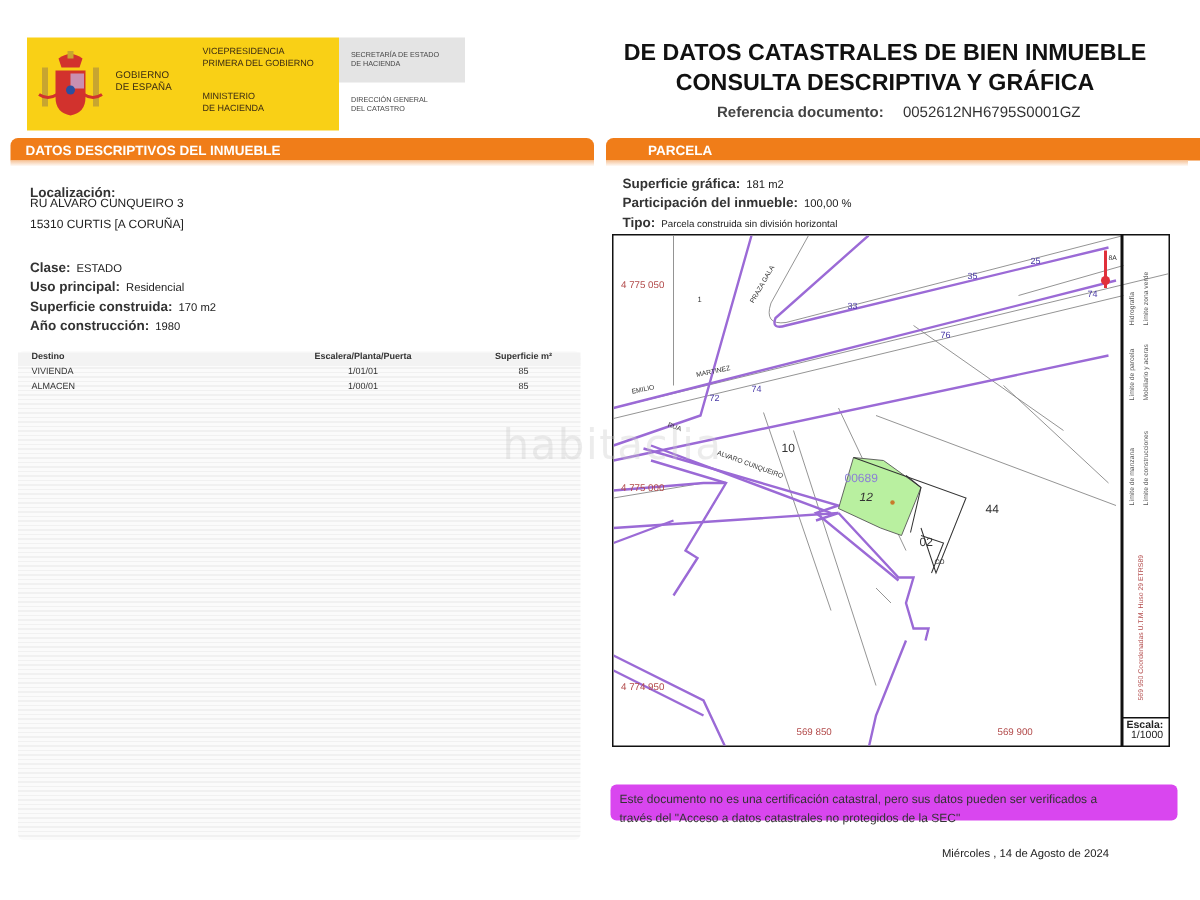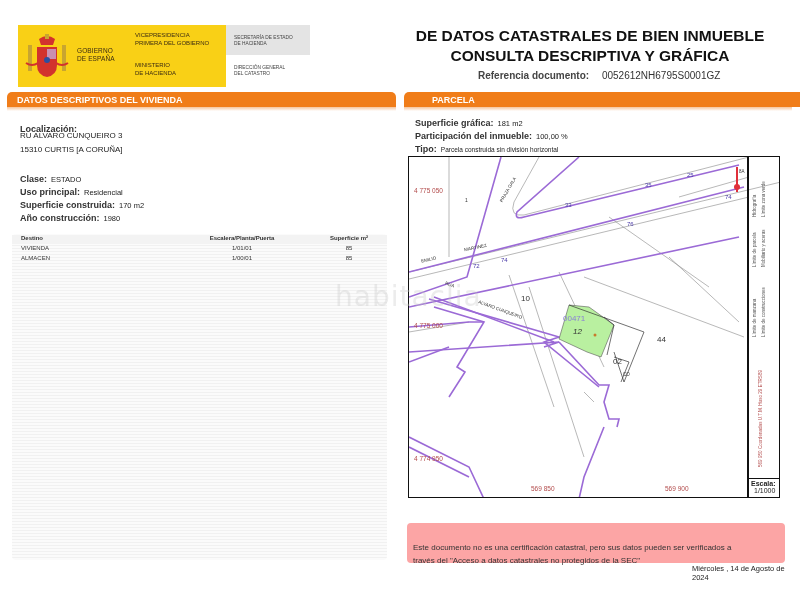--- a/index.html
+++ b/index.html
@@ -51,23 +51,23 @@
     
     .map-frame { position: absolute; left: 408px; top: 156px; width: 372px; height: 342px; border: 1.5px solid #111; background: #fff; overflow: hidden; }
     .map-legend-sep { position: absolute; left: 747px; top: 156px; width: 1.5px; height: 342px; background: #111; }
     .scale-box { position: absolute; left: 748px; top: 478px; width: 32px; height: 20px; border-top: 1.5px solid #111; font-size: 7px; }
     .scale-label { font-weight: bold; display: block; padding-left: 3px; padding-top: 1px; color: #222; }
     .scale-val { display: block; padding-left: 6px; font-size: 7px; line-height: 7px; color: #222; }
     .legend-vert { position: absolute; transform-origin: left top; transform: rotate(-90deg); white-space: nowrap; font-size: 4.5px; color: #555; }
     .coords-vert { position: absolute; transform-origin: left top; transform: rotate(-90deg); white-space: nowrap; font-size: 4.6px; color: #b24a4a; }
 
     
-    .note { position: absolute; left: 407px; top: 523px; width: 378px; height: 40px; background: #fca5a5; border-radius: 4px;
-      font-size: 8px; line-height: 13px; color: #333; padding: 18px 6px; }
-    .date { position: absolute; left: 692px; top: 564px; font-size: 7.5px; color: #222; }
+    .note { position: absolute; left: 407px; top: 523px; width: 378px; height: 24px; background: #d946ef; border-radius: 4px;
+      font-size: 8px; line-height: 13px; color: #333; padding: 3px 6px; }
+    .date { position: absolute; left: 628px; top: 564px; font-size: 7.5px; color: #222; }
 
     .watermark { position: absolute; left: 335px; top: 280px; font-size: 28px; color: rgba(200,200,200,0.35); font-family: "DejaVu Sans", sans-serif; letter-spacing: 1px; }
   </style>
 </head>
 <body>
 
 <div class="logo-block">
   <div class="logo-yellow"></div>
   <svg class="coat" viewBox="0 0 44 46">
     <rect x="3" y="12" width="4" height="26" fill="#c8a530"></rect>
@@ -105,21 +105,21 @@
 
 <div class="title">
   <div>DE DATOS CATASTRALES DE BIEN INMUEBLE</div>
   <div>CONSULTA DESCRIPTIVA Y GRÁFICA</div>
 </div>
 <div class="ref-row">
   <span class="ref-label">Referencia documento:</span>
   <span>0052612NH6795S0001GZ</span>
 </div>
 
-<div class="bar bar-left">DATOS DESCRIPTIVOS DEL VIVIENDA</div>
+<div class="bar bar-left">DATOS DESCRIPTIVOS DEL INMUEBLE</div>
 <div class="bar-shadow" style="left:7px;top:107px;width:389px;"></div>
 <div class="bar bar-right">PARCELA</div>
 <div class="bar-shadow" style="left:404px;top:107px;width:388px;"></div>
 
 <div class="row" style="top:118px;">
   <span class="lbl">Localización:</span>
 </div>
 <div class="row addr" style="top:129px;">RU ALVARO CUNQUEIRO 3</div>
 <div class="row addr" style="top:143px;">15310 CURTIS [A CORUÑA]</div>
 
@@ -231,21 +231,21 @@
   <div style="position:absolute;left:316px;top:37px;font-size:6px;color:#4a3aa8;">74</div>
   <div style="position:absolute;left:64px;top:106px;font-size:6px;color:#4a3aa8;">72</div>
   <div style="position:absolute;left:218px;top:64px;font-size:6px;color:#4a3aa8;">76</div>
   <div style="position:absolute;left:92px;top:100px;font-size:6px;color:#4a3aa8;">74</div>
   <div style="position:absolute;left:112px;top:137px;font-size:8px;color:#333;">10</div>
   <div style="position:absolute;left:164px;top:170px;font-size:8px;color:#333;font-style:italic;">12</div>
   <div style="position:absolute;left:248px;top:178px;font-size:8px;color:#333;">44</div>
   <div style="position:absolute;left:204px;top:200px;font-size:8px;color:#333;">02</div>
   <div style="position:absolute;left:330px;top:12px;font-size:4.5px;color:#333;">8A</div>
   <div style="position:absolute;left:56px;top:40px;font-size:5px;color:#333;">1</div>
-  <div style="position:absolute;left:154px;top:157px;font-size:8px;color:#8a7fd6;">00471</div>
+  <div style="position:absolute;left:154px;top:157px;font-size:8px;color:#8a7fd6;">00689</div>
   <div style="position:absolute;left:214px;top:215px;font-size:4.5px;color:#333;">CO</div>
 
   <div class="coords-vert" style="left:349px;top:310px;">569 950 Coordenadas U.T.M. Huso 29 ETRS89</div>
 
   <div class="legend-vert" style="left:343px;top:180px;">Límite de manzana</div>
   <div class="legend-vert" style="left:343px;top:110px;">Límite de parcela</div>
   <div class="legend-vert" style="left:343px;top:60px;">Hidrografía</div>
   <div class="legend-vert" style="left:352px;top:180px;">Límite de construcciones</div>
   <div class="legend-vert" style="left:352px;top:110px;">Mobiliario y aceras</div>
   <div class="legend-vert" style="left:352px;top:60px;">Límite zona verde</div>

